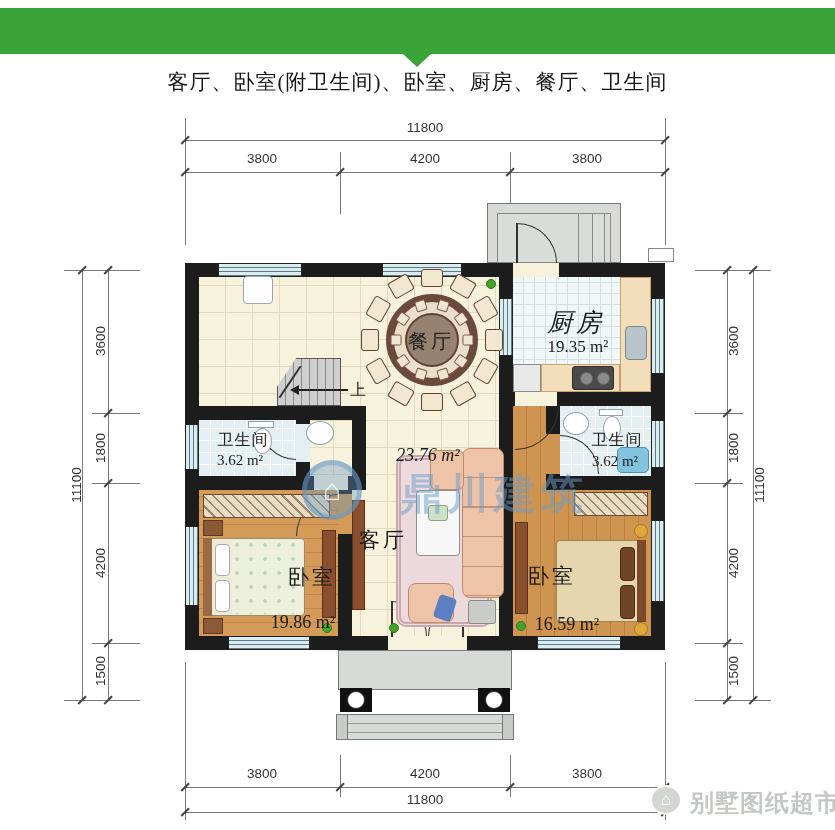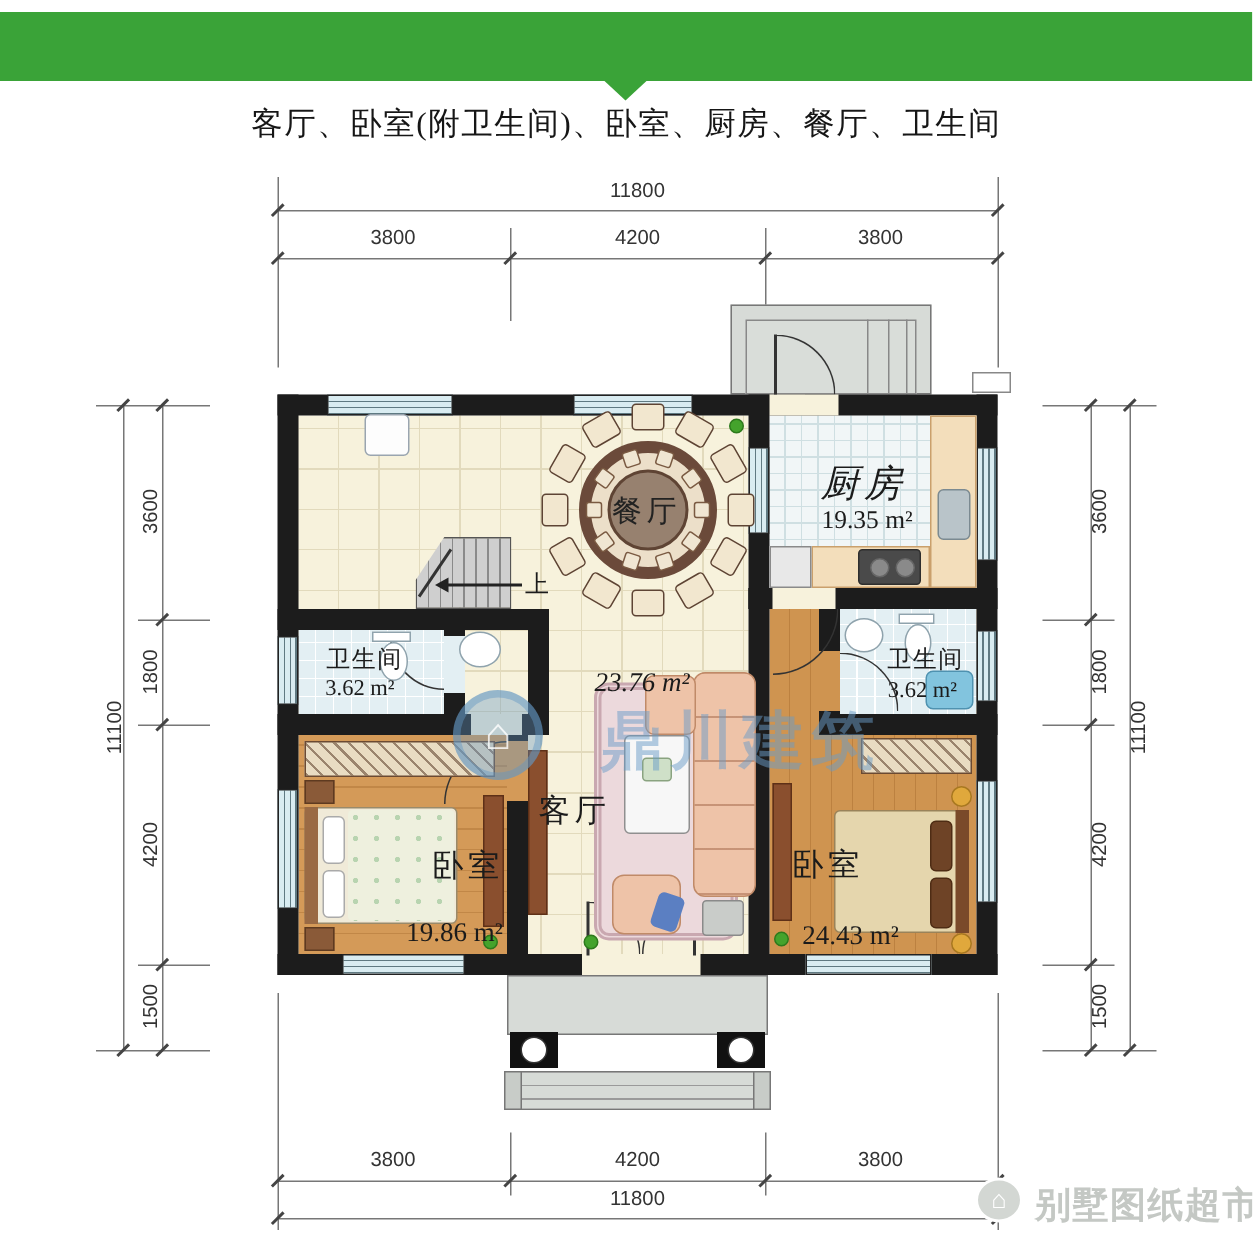--- a/index.html
+++ b/index.html
@@ -275,21 +275,21 @@
   <div class="rl" style="left:431px;top:341px;font-size:20px;letter-spacing:3px;color:#222;">餐厅</div>
   <div class="rl" style="left:383px;top:540px;font-size:21px;letter-spacing:3px;">客厅</div>
   <div class="rl" style="left:428px;top:455px;font-size:18px;font-style:italic;">23.76 m²</div>
   <div class="rl" style="left:243px;top:440px;font-size:16px;letter-spacing:1px;">卫生间</div>
   <div class="rl" style="left:240px;top:460px;font-size:15px;">3.62 m²</div>
   <div class="rl" style="left:617px;top:440px;font-size:16px;letter-spacing:1px;">卫生间</div>
   <div class="rl" style="left:615px;top:461px;font-size:15px;">3.62 m²</div>
   <div class="rl" style="left:312px;top:577px;font-size:21px;letter-spacing:3px;">卧室</div>
   <div class="rl" style="left:303px;top:622px;font-size:18px;">19.86 m²</div>
   <div class="rl" style="left:552px;top:576px;font-size:21px;letter-spacing:3px;">卧室</div>
-  <div class="rl" style="left:567px;top:624px;font-size:18px;">24.43 m²</div>
+  <div class="rl" style="left:567px;top:624px;font-size:18px;">16.59 m²</div>
 
   <div class="a" style="left:302px;top:460px;width:60px;height:60px;border-radius:50%;background:rgba(100,150,195,.38);
               border:5px solid rgba(100,150,195,.45);box-sizing:border-box;text-align:center;line-height:50px;
               font-size:30px;color:rgba(255,255,255,.8);">⌂</div>
   <div class="a" style="left:368px;top:466px;font-size:42px;font-weight:bold;letter-spacing:5px;color:rgba(105,155,200,.5);
               font-family:Liberation Sans, sans-serif;white-space:nowrap;margin-left:32px;">鼎川建筑</div>
 
   <div class="a" style="left:650px;top:785px;width:32px;height:30px;border-radius:50%;background:#d3d7d3;border:2px solid #fff;
               box-sizing:border-box;text-align:center;line-height:26px;font-size:17px;color:#fff;">⌂</div>
   <div class="a" style="left:690px;top:787px;font-size:24px;font-weight:bold;letter-spacing:1px;color:#c4c8c4;white-space:nowrap;

